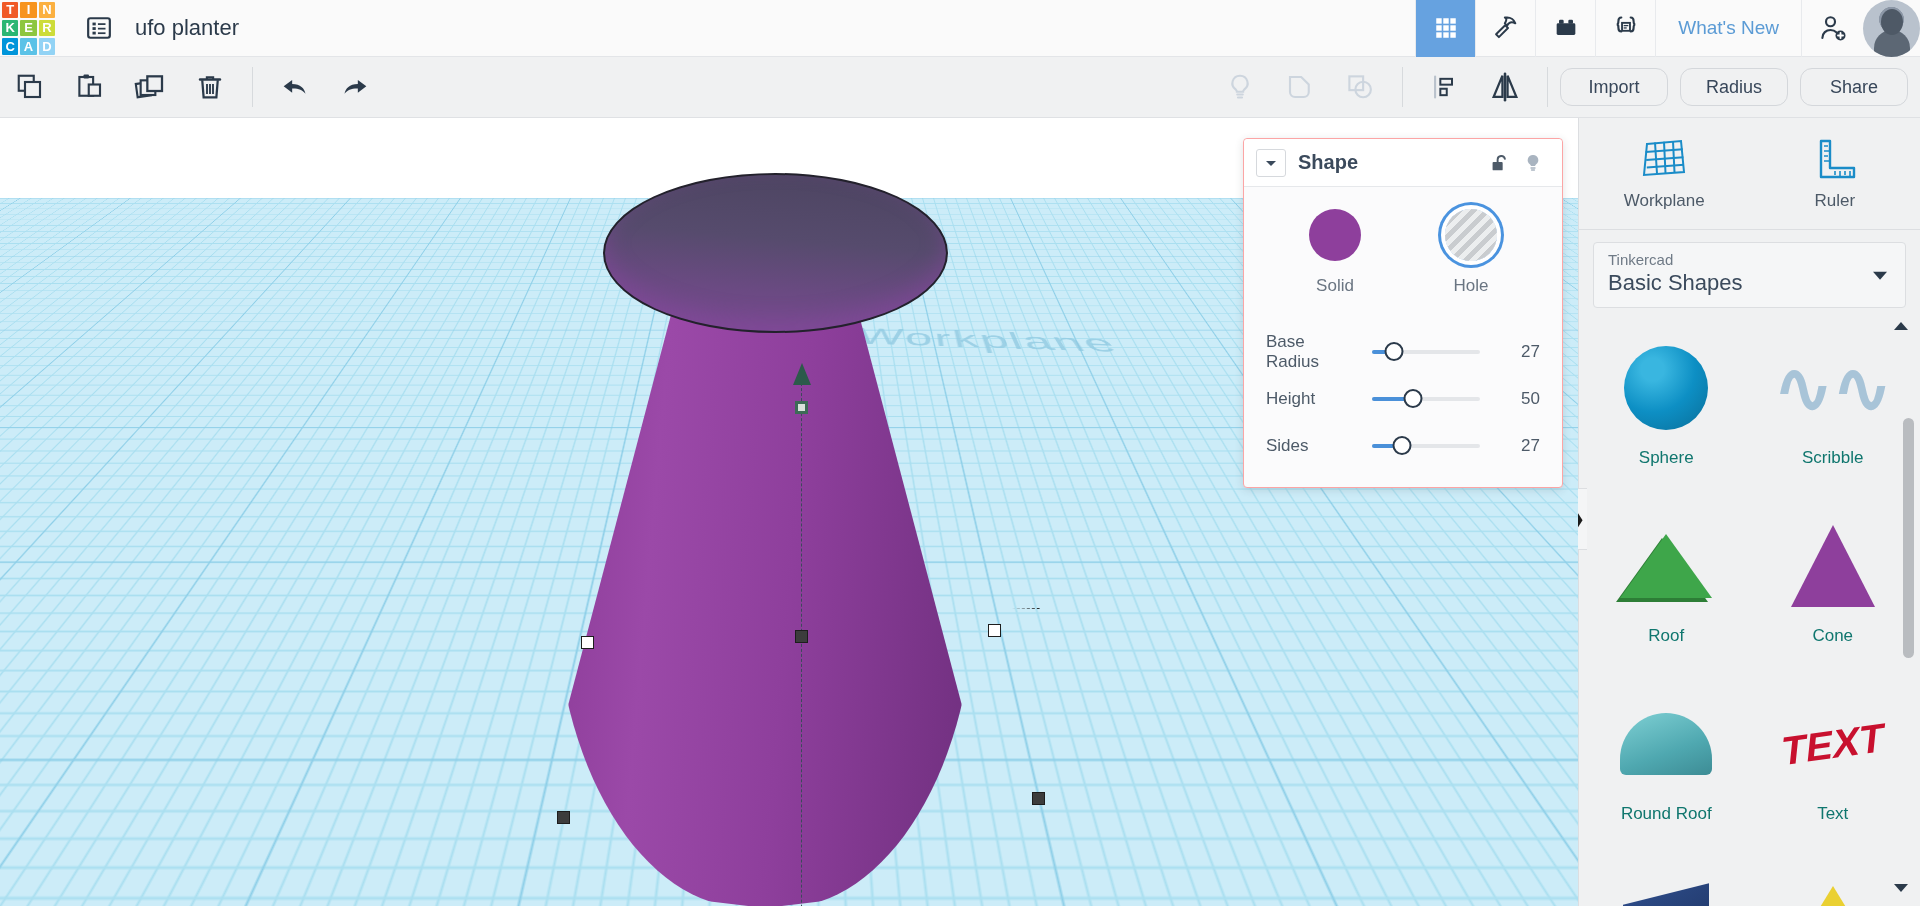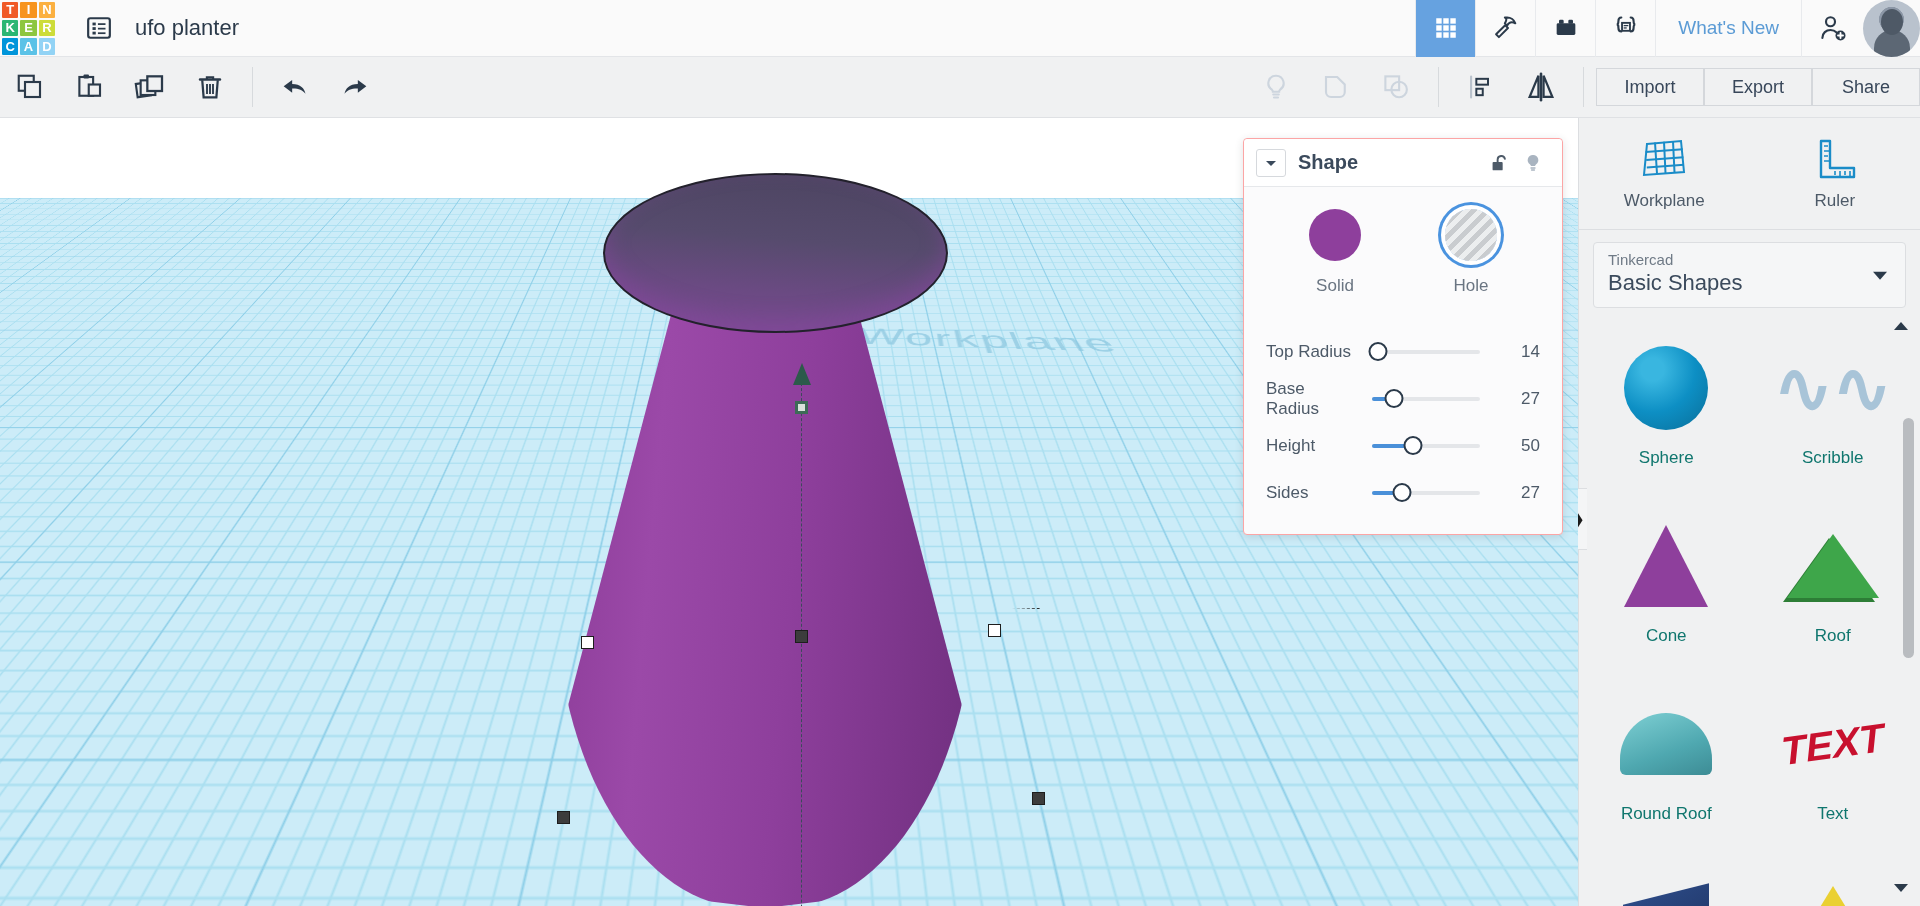--- a/index.html
+++ b/index.html
@@ -81,22 +81,22 @@
     width: 60px; height: 61px; display: flex; align-items: center;
     justify-content: center; cursor: pointer; flex: none;
   }
   .tool-sep {
     width: 1px; height: 40px; background: #d7dadd; margin: 0 12px; flex: none;
   }
   .t2-spacer { flex: 1; }
   .pill-btn {
     height: 38px; min-width: 108px; padding: 0 22px;
     display: flex; align-items: center; justify-content: center;
-    border: 1px solid #d4d7db; border-radius: 0; background: #f0f1f2;
-    color: #38475a; font-size: 18px; margin-right: 0; cursor: pointer;
+    border: 1px solid #d4d7db; border-radius: 12px; background: #f0f1f2;
+    color: #38475a; font-size: 18px; margin-right: 12px; cursor: pointer;
     flex: none;
   }
 
   
   .viewport {
     position: absolute; left: 0; top: 118px; width: 1578px; height: 788px;
     overflow: hidden; background: #ffffff;
   }
   .grid-plane {
     position: absolute; left: -420px; top: 80px; width: 2420px; height: 1500px;
@@ -538,21 +538,21 @@
       <svg width="34" height="34" viewBox="0 0 24 24">
         <path d="M10.2 4 4 19h6.2z" fill="none" stroke="#2b3a4a" stroke-width="1.6"></path>
         <path d="M13.8 4 20 19h-6.2z" fill="none" stroke="#2b3a4a" stroke-width="1.6"></path>
         <path d="M12 2.6v18.8" stroke="#2b3a4a" stroke-width="1.8" stroke-linecap="round"></path>
       </svg>
     </div>
 
     <div class="tool-sep"></div>
 
     <div class="pill-btn">Import</div>
-    <div class="pill-btn">Export</div>
+    <div class="pill-btn">Radius</div>
     <div class="pill-btn">Share</div>
   </div>
 
   <div class="viewport">
 
     <div class="grid-plane"></div>
     <div class="grid-watermark">Workplane</div>
     <div class="shadow-blob"></div>
 
     <div class="ufo">
@@ -659,28 +659,20 @@
           <div class="sw-circle solid"></div>
           <div class="sw-label">Solid</div>
         </div>
         <div class="swatch">
           <div class="sw-circle hole"></div>
           <div class="sw-label">Hole</div>
         </div>
       </div>
 
       <div class="slider-block" id="slider-block">
-          <div class="slider-row">
-            <div class="sl-label">Top Radius</div>
-            <div class="sl-track">
-              <div class="sl-fill" style="width: 4%;"></div>
-              <div class="sl-knob" style="left: 6%;"></div>
-            </div>
-            <div class="sl-val">14</div>
-          </div>
           <div class="slider-row">
             <div class="sl-label">Base Radius</div>
             <div class="sl-track">
               <div class="sl-fill" style="width: 18%;"></div>
               <div class="sl-knob" style="left: 20%;"></div>
             </div>
             <div class="sl-val">27</div>
           </div>
           <div class="slider-row">
             <div class="sl-label">Height</div>
@@ -757,29 +749,29 @@
           <div class="shape-name">Sphere</div>
         </div>
         <div class="shape-cell">
           <div class="shape-thumb">
             <div class="th-scribble">∿∿</div>
           </div>
           <div class="shape-name">Scribble</div>
         </div>
         <div class="shape-cell">
           <div class="shape-thumb">
-            <div class="th-cone"></div>
-          </div>
-          <div class="shape-name">Cone</div>
+            <div class="th-roof"></div>
+          </div>
+          <div class="shape-name">Roof</div>
         </div>
         <div class="shape-cell">
           <div class="shape-thumb">
-            <div class="th-roof"></div>
-          </div>
-          <div class="shape-name">Roof</div>
+            <div class="th-cone"></div>
+          </div>
+          <div class="shape-name">Cone</div>
         </div>
         <div class="shape-cell">
           <div class="shape-thumb">
             <div class="th-roundroof"></div>
           </div>
           <div class="shape-name">Round Roof</div>
         </div>
         <div class="shape-cell">
           <div class="shape-thumb">
             <div class="th-text">TEXT</div>

